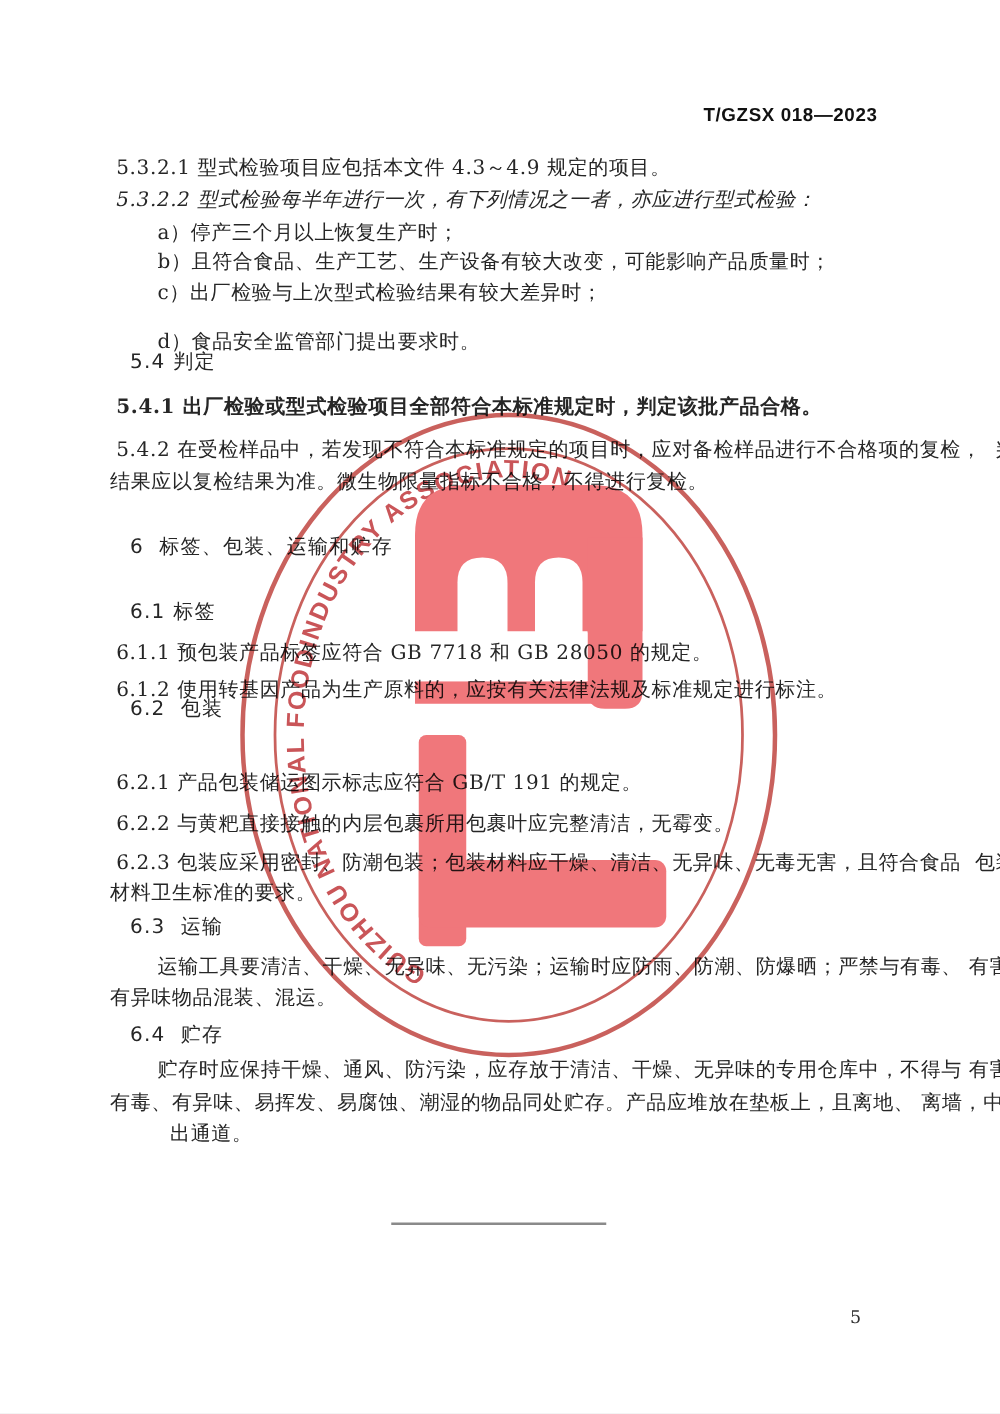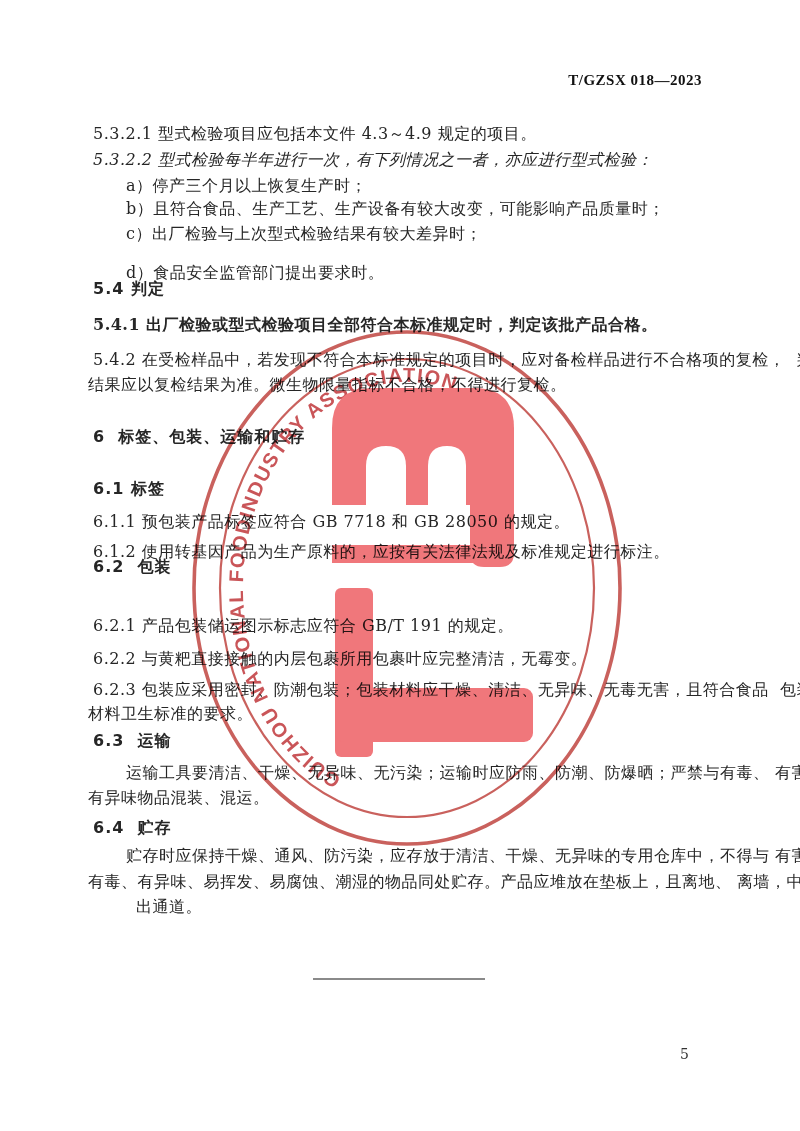--- a/index.html
+++ b/index.html
@@ -22,28 +22,29 @@
   }
   .doc-line{
     position:absolute;
     white-space:pre;
     font-size:16px;
     line-height:1.1;
     letter-spacing:0.5px;
   }
   .doc-line.heading{
     font-family:"DejaVu Sans","Liberation Sans",sans-serif;
-    font-weight:bold;
+    font-weight:normal;
     letter-spacing:1px;
+    margin-left:11px;
   }
   .doc-line.item{letter-spacing:0.5px;}
   .page-header{
     position:absolute;
-    top:72px;right:98px;
-    font-family:Liberation Serif, serif;
+    top:84px;right:98px;
+    font-family:Liberation Sans, sans-serif;
     font-weight:bold;
     font-size:15px;
     letter-spacing:0.5px;
     color:#111;
   }
   .end-divider{
     position:absolute;
     left:313px;top:978px;
     width:172px;height:2px;
     background:var(--divider);

